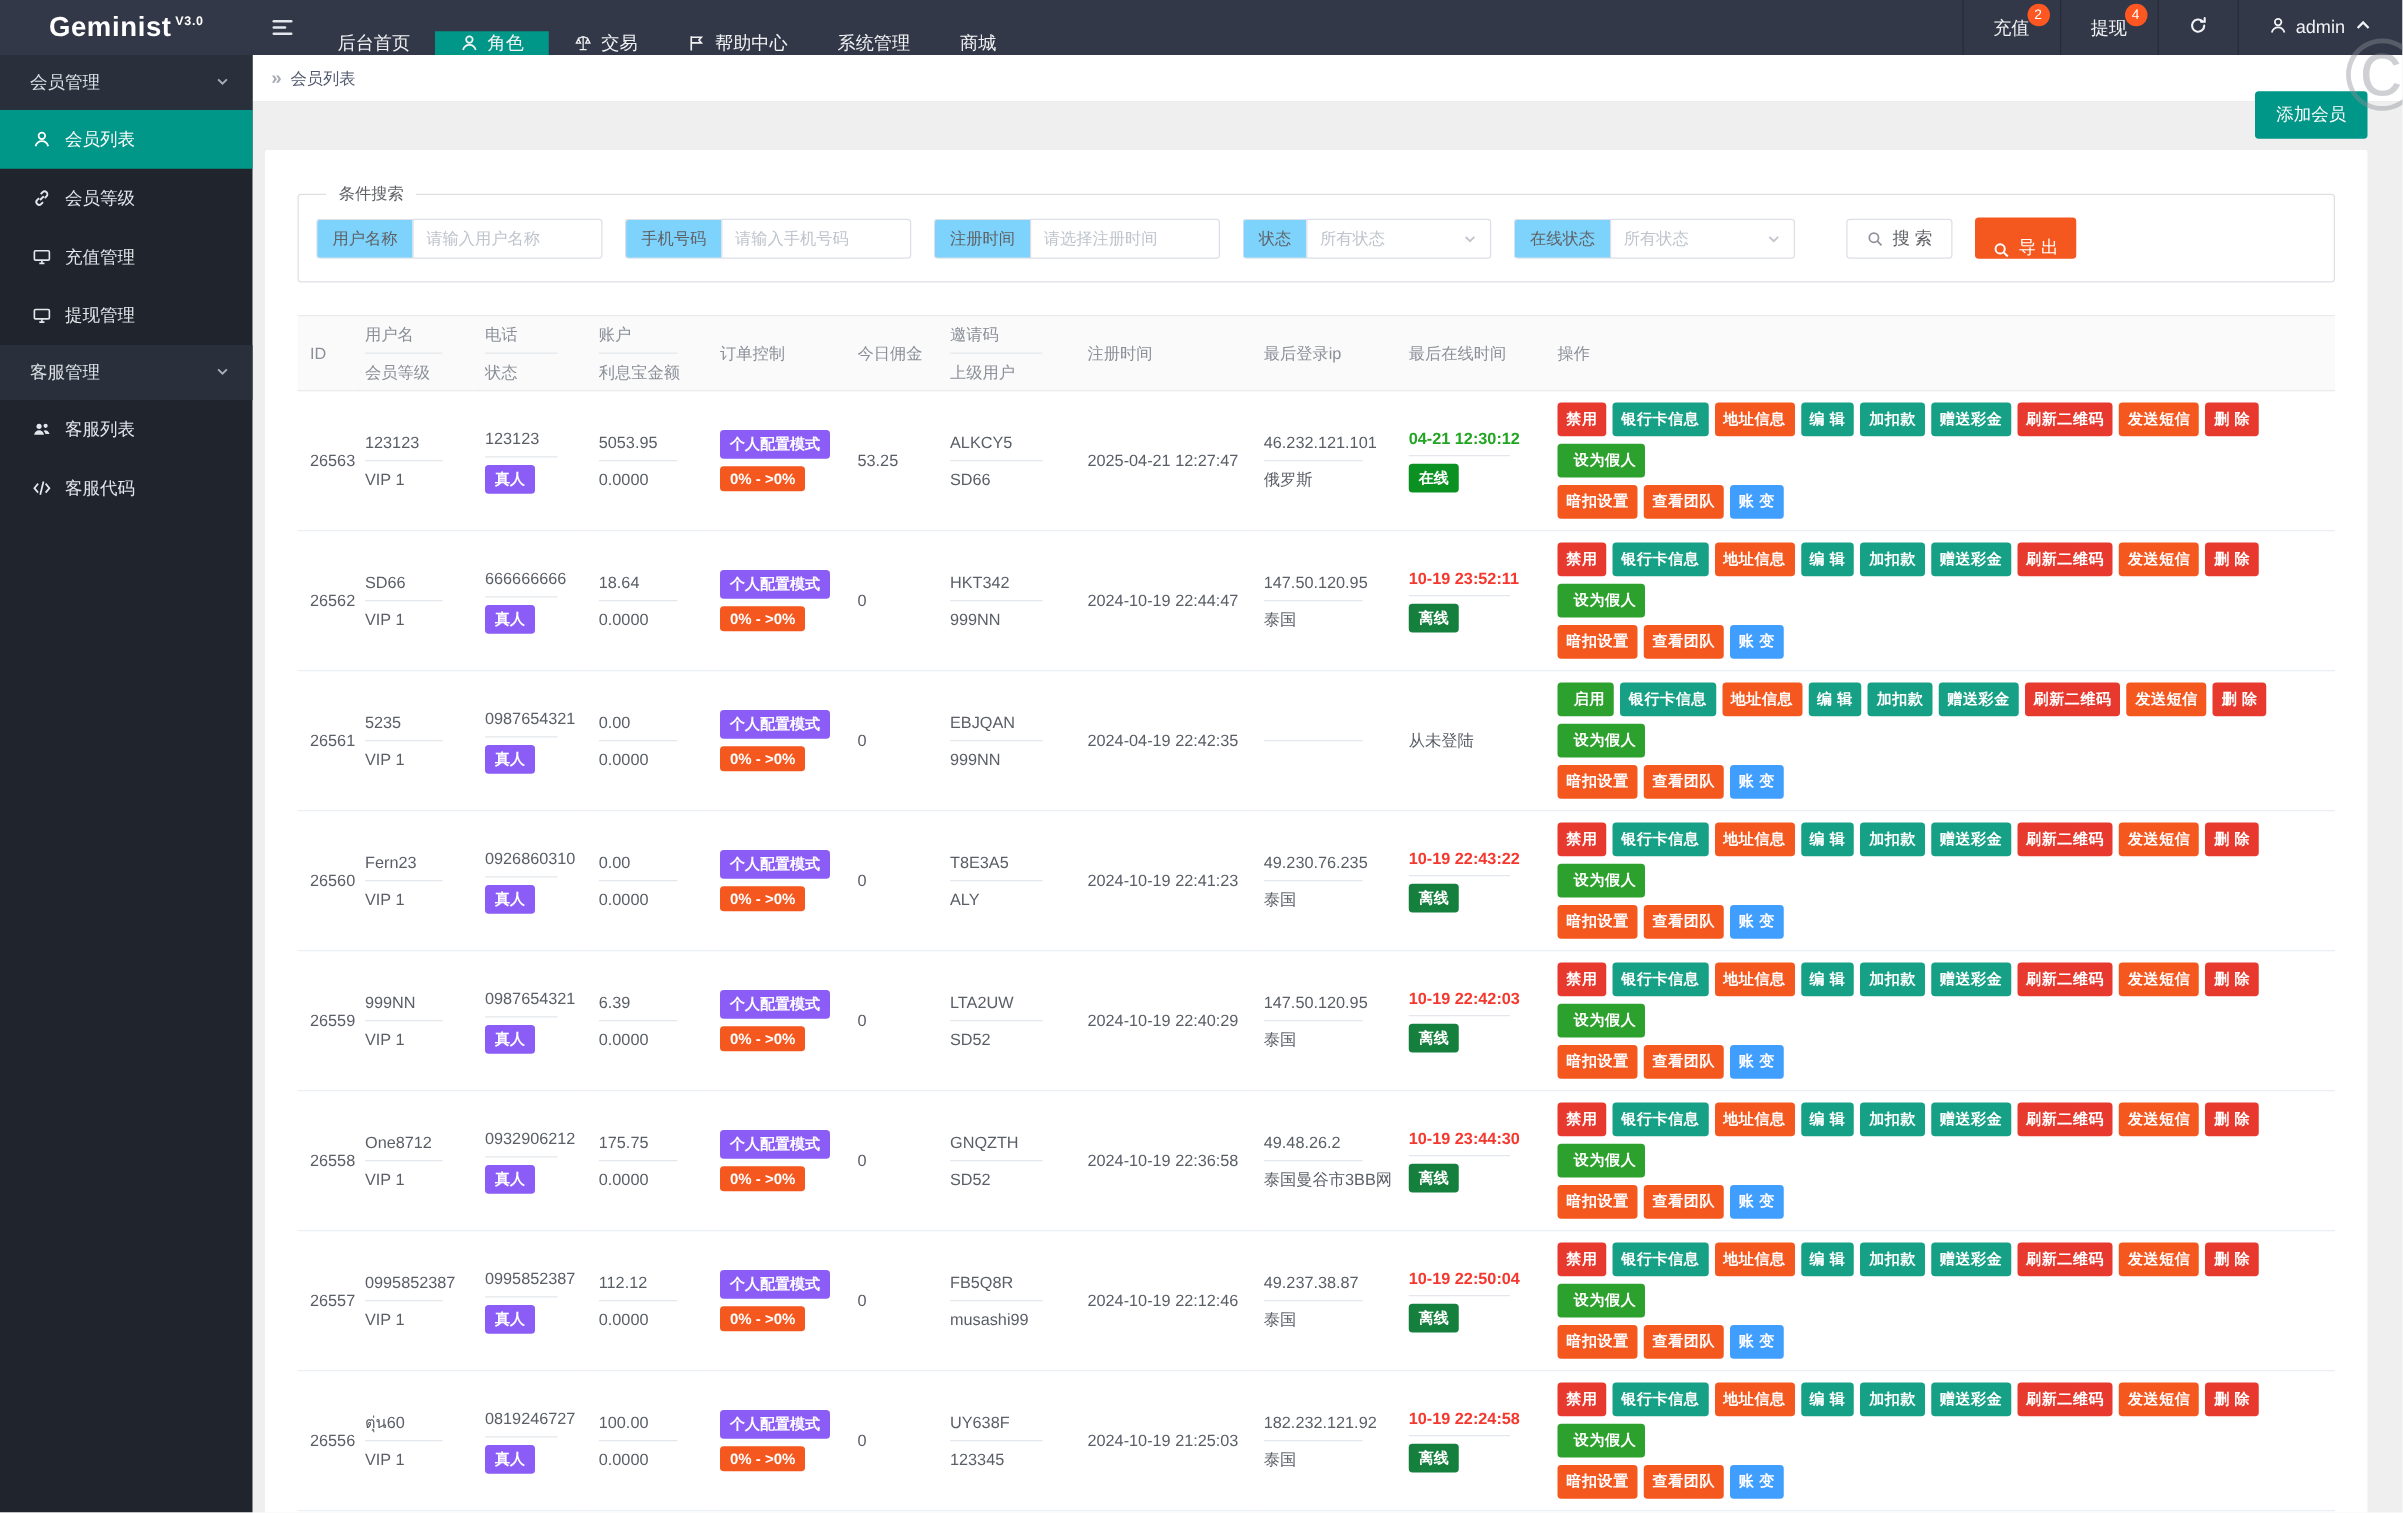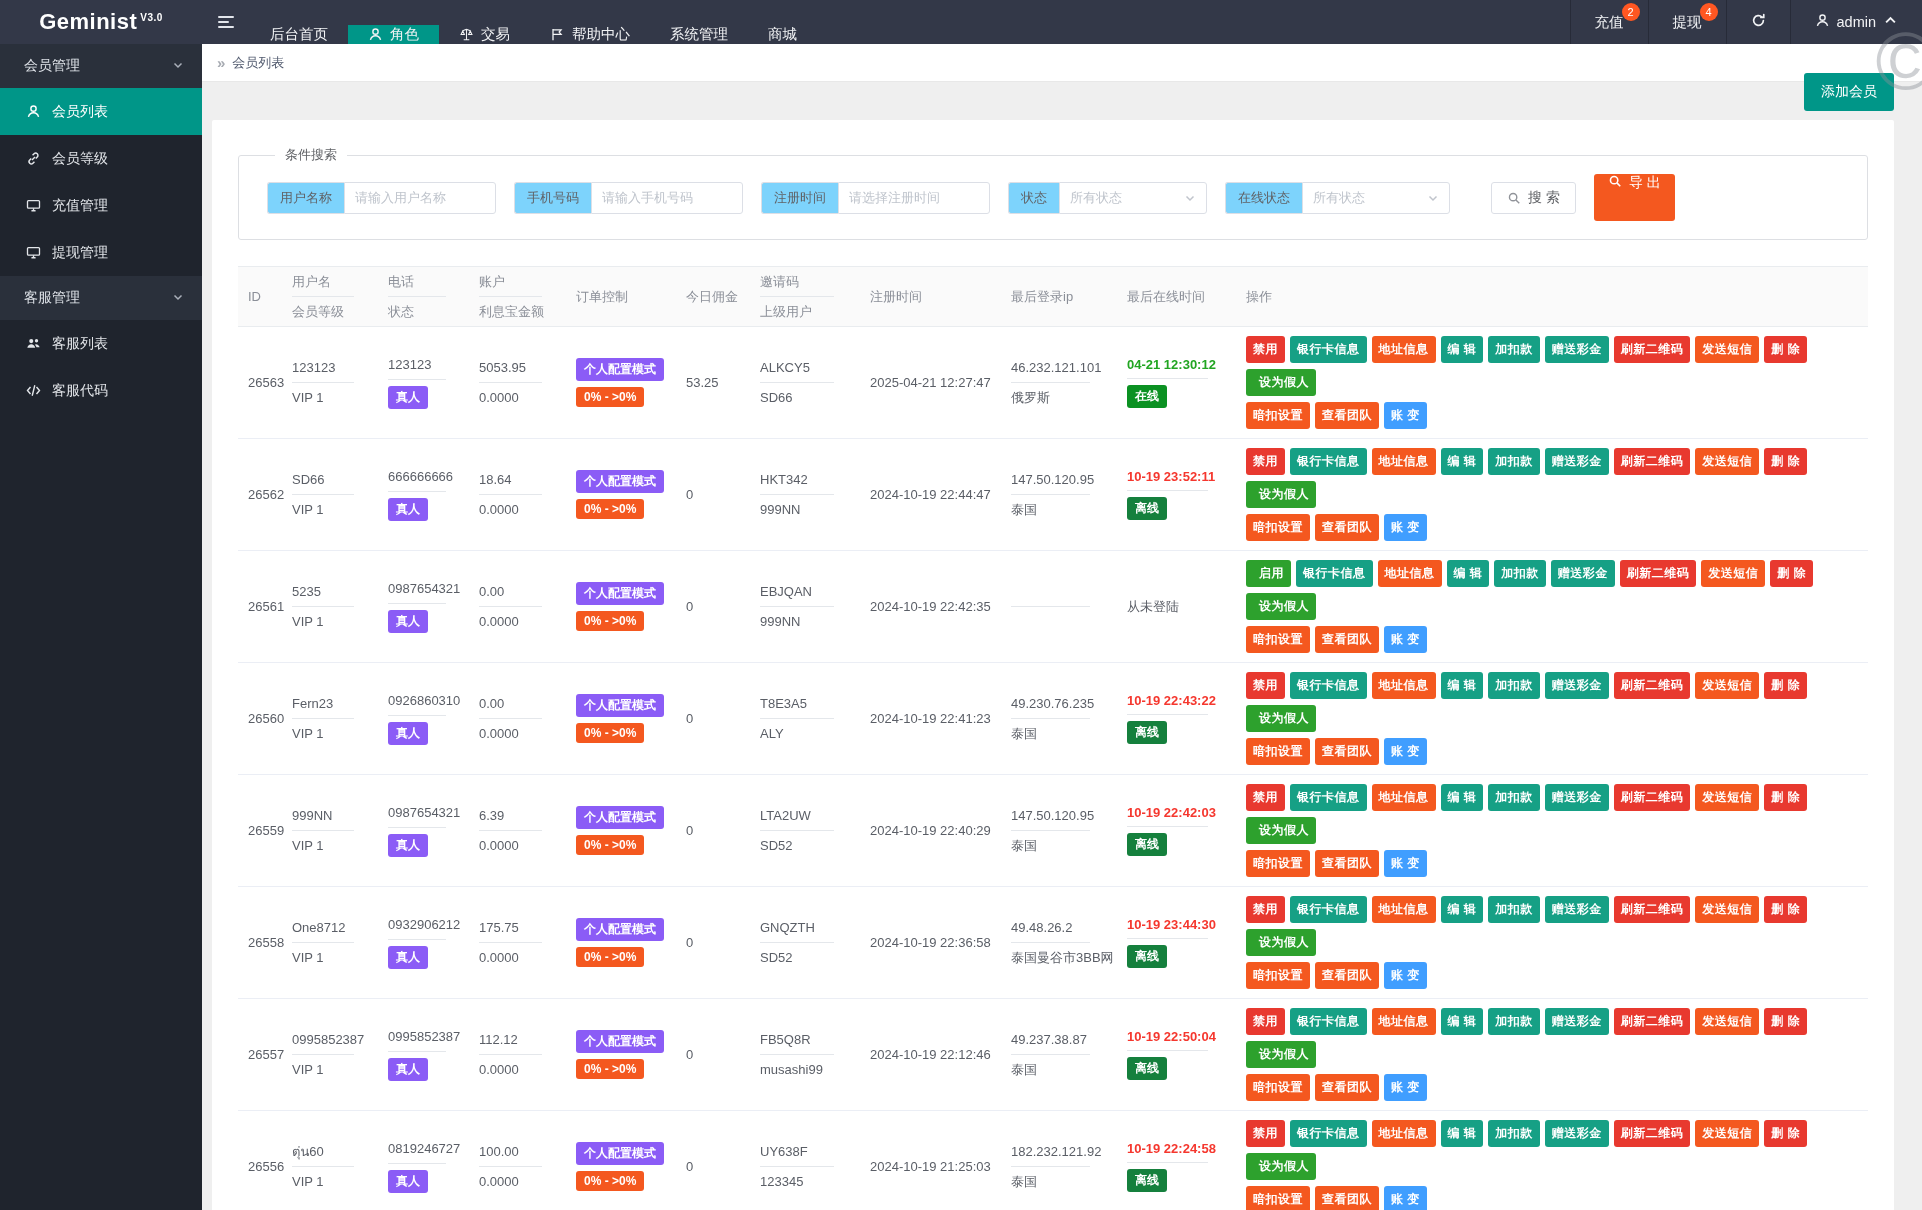--- a/index.html
+++ b/index.html
@@ -36,34 +36,34 @@
   .side-item .icon { display:flex; }
   .side-item .icon svg { width:15px; height:15px; }
   
   .main { position:absolute; left:202px; top:44px; right:0; bottom:0; }
   .crumb-bar { height:38px; background:#fff; border-bottom:1px solid #e8e8e8; display:flex; align-items:center; gap:7px; padding-left:15px; }
   .crumb-icon { color:#a7abb2; font-size:15px; font-weight:bold; }
   .crumb-label { font-size:13px; color:#515a6e; }
   .add-btn { position:absolute; top:29px; right:28px; z-index:45; background:#009688; color:#fff; border:none; border-radius:3px; font-size:14px; padding:10px 17px; cursor:pointer; font-family:inherit; }
   .card { position:absolute; left:10px; right:28px; top:76px; bottom:-30px; background:#fff; border-radius:2px; overflow:hidden; }
   
-  .search-box { margin:26px 26px 0; border:1px solid #dddfe3; border-radius:3px; padding:10px 28px 18px; }
+  .search-box { margin:26px 26px 0; border:1px solid #dddfe3; border-radius:3px; padding:10px 14px 18px; }
   .search-box legend { font-size:13px; color:#606266; padding:0 10px; margin-left:8px; }
   .search-row { display:flex; align-items:center; gap:18px; }
   .sfield { display:flex; align-items:stretch; height:32px; }
   .sf-label { background:#7dd3fc; border:1px solid #dcdfe6; border-right:none; border-radius:3px 0 0 3px; display:flex; align-items:center; padding:0 12px; font-size:13px; color:#606266; white-space:nowrap; }
   .sf-input { border:1px solid #dcdfe6; border-radius:0 3px 3px 0; padding:0 10px; font-size:13px; color:#333; width:152px; outline:none; font-family:inherit; }
   .sf-input::placeholder { color:#bfc4cc; }
   .sf-select { border:1px solid #dcdfe6; border-radius:0 3px 3px 0; width:148px; display:flex; align-items:center; justify-content:space-between; padding:0 10px; font-size:13px; color:#bfc4cc; background:#fff; cursor:pointer; }
   .sf-select .chev { display:flex; color:#c0c4cc; }
   .sf-select .chev svg { width:12px; height:12px; }
   .btn-search { height:32px; display:flex; align-items:center; gap:7px; background:#fff; border:1px solid #dcdfe6; border-radius:3px; padding:0 15px; font-size:14px; color:#606266; cursor:pointer; margin-left:23px; font-family:inherit; }
   .btn-search .icon { display:flex; color:#909399; }
   .btn-search svg { width:14px; height:14px; }
-  .btn-export { height:47px; display:flex; align-items:flex-start; gap:7px; background:#f4581f; border:none; border-radius:3px; padding:0 14px; font-size:14px; color:#fff; cursor:pointer; font-family:inherit; }
+  .btn-export { height:33px; display:flex; align-items:flex-end; gap:7px; background:#f4581f; border:none; border-radius:3px; padding:0 14px; font-size:14px; color:#fff; cursor:pointer; font-family:inherit; }
   .btn-export .icon { display:flex; }
   .btn-export svg { width:14px; height:14px; }
   
   .member-table { margin:26px 26px 0; border-collapse:collapse; table-layout:fixed; width:calc(100% - 52px); }
   thead th { background:#fafafa; border-top:1px solid #e9ecef; border-bottom:1px solid #e9ecef; padding:6px 10px; font-weight:normal; font-size:13px; color:#8b8f98; text-align:left; vertical-align:middle; }
   tbody td { border-bottom:1px solid #ebeef5; padding:6px 10px; font-size:13px; color:#5a5e66; vertical-align:middle; overflow:visible; }
   .stack span.v { display:block; line-height:17px; white-space:nowrap; }
   .hline { height:1px; background:#e4e7eb; margin:6px 0; width:82%; max-width:92px; }
   .badge { display:inline-block; color:#fff; font-size:12px; font-weight:bold; padding:3px 8px; border-radius:3px; white-space:nowrap; }
   .badge.blue { background:#8b5cf6; }
@@ -501,21 +501,21 @@
               <div class="stack"><span class="badge blue">个人配置模式</span><div class="gap6"></div><span class="badge orange">0% - &gt;0%</span></div>
             </td>
             <td>0</td>
             <td>
               <div class="stack">
                 <span class="v">EBJQAN</span>
                 <div class="hline"></div>
                 <span class="v">999NN</span>
               </div>
             </td>
-            <td>2024-10-19 22:42:35</td>
+            <td>2024-04-19 22:42:35</td>
             <td>
               <div class="stack">
                 <span class="v"></span>
                 <div class="hline"></div>
                 <span class="v"></span>
               </div>
             </td>
             <td><span class="nolog">从未登陆</span></td>
             <td>
               <div class="ops">

